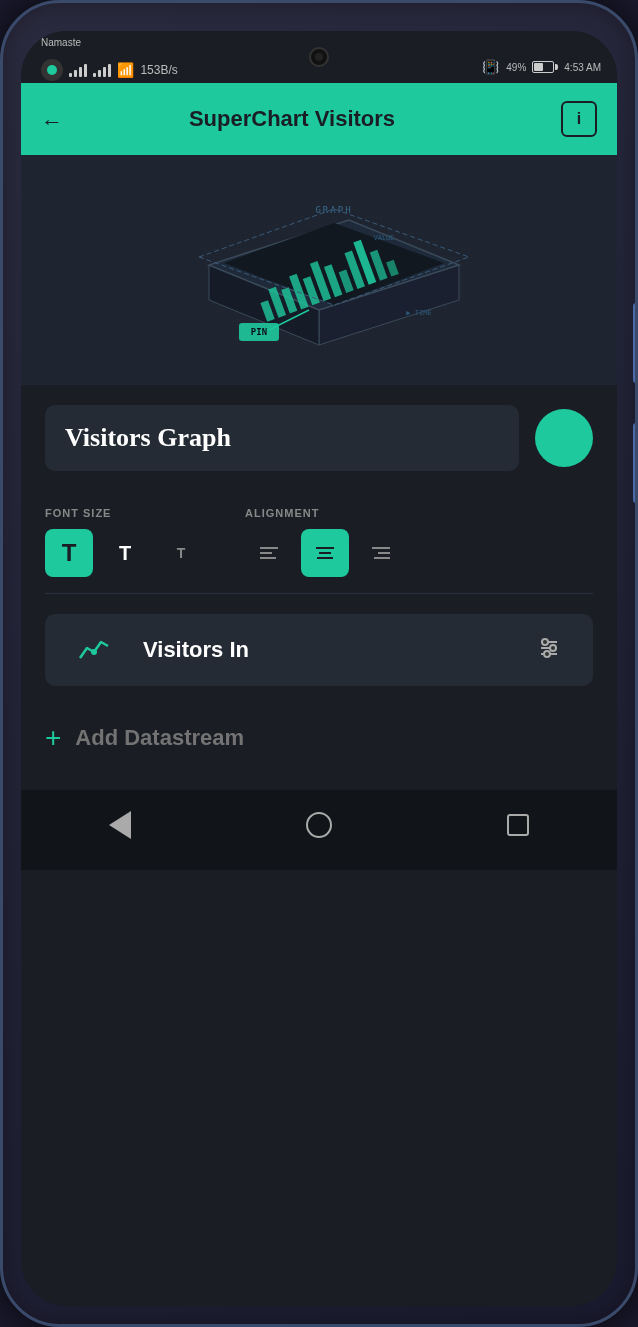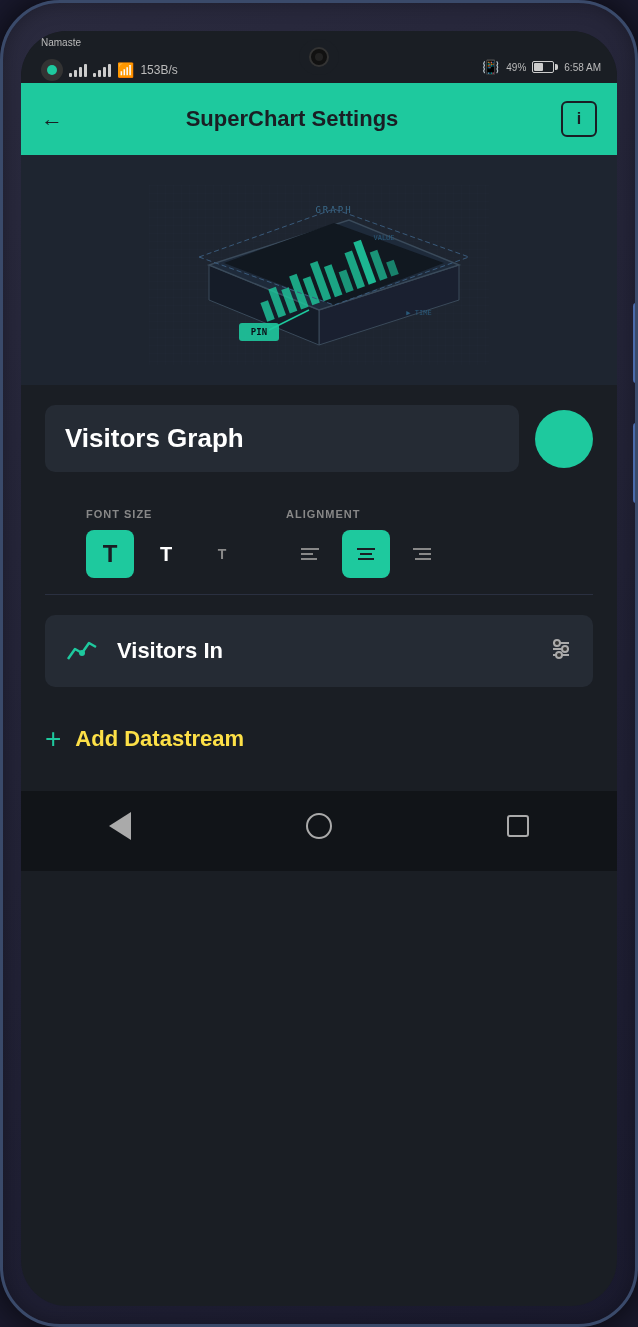--- a/index.html
+++ b/index.html
@@ -164,20 +164,21 @@
       display: flex;
       align-items: center;
       gap: 16px;
     }
 
     .widget-name-box {
       flex: 1;
       background: #252b34;
       border-radius: 10px;
       padding: 18px 20px;
+      font-family: Liberation Serif, serif;
     }
 
     .widget-name-text {
       font-size: 26px;
       font-weight: bold;
       color: #fff;
     }
 
     .toggle-switch {
       width: 58px;
@@ -191,21 +192,20 @@
     
     .settings-section {
       padding: 16px 24px;
       background: #1a1e24;
     }
 
     .settings-row {
       display: flex;
       gap: 40px;
       align-items: flex-start;
-      margin-left: 41px;
     }
 
     .setting-group {
       display: flex;
       flex-direction: column;
       gap: 10px;
     }
 
     .setting-label {
       font-size: 11px;
@@ -292,24 +292,24 @@
       font-size: 11px;
       color: #888;
       letter-spacing: 1px;
       font-weight: bold;
       margin-bottom: 14px;
     }
 
     .datastream-item {
       background: #252b34;
       border-radius: 10px;
-      padding: 18px 20px;
-      display: flex;
-      align-items: center;
-      gap: 16px;
+      padding: 18px 32px;
+      display: flex;
+      align-items: center;
+      gap: 30px;
       margin-bottom: 10px;
       cursor: pointer;
     }
 
     .ds-icon {
       width: 36px;
       height: 36px;
       flex-shrink: 0;
     }
 
@@ -335,21 +335,21 @@
     }
 
     .add-icon {
       font-size: 28px;
       color: #1ec99e;
       font-weight: 300;
     }
 
     .add-text {
       font-size: 22px;
-      color: #fde047;
+      color: #737373;
       font-weight: bold;
     }
 
     
     .bottom-nav {
       background: #111418;
       height: 80px;
       display: flex;
       align-items: center;
       justify-content: space-around;
@@ -469,27 +469,27 @@
 
       <div style="position:absolute; top:28px; right:16px; display:flex; align-items:center; gap:6px;">
         <div style="font-size:14px; color:#eee;">📳</div>
         <div style="font-size:10px; color:#bbb;">49%</div>
         <div class="battery-icon">
           <div class="battery-body">
             <div class="battery-fill"></div>
           </div>
           <div class="battery-tip"></div>
         </div>
-        <div style="font-size:10px; color:#bbb;">6:58 AM</div>
+        <div style="font-size:10px; color:#bbb;">4:53 AM</div>
       </div>
     </div>
 
     <div class="top-bar">
       <div class="back-arrow">←</div>
-      <div class="top-bar-title">SuperChart Settings</div>
+      <div class="top-bar-title">SuperChart Visitors</div>
       <div class="info-button">i</div>
     </div>
 
     <div class="hero-diagram">
       <svg viewBox="0 0 340 180" width="340" height="180">
 
         <defs>
           <pattern id="grid" width="8" height="8" patternUnits="userSpaceOnUse">
             <path d="M 8 0 L 0 0 0 8" fill="none" stroke="#2a3545" stroke-width="0.5"></path>
           </pattern>

